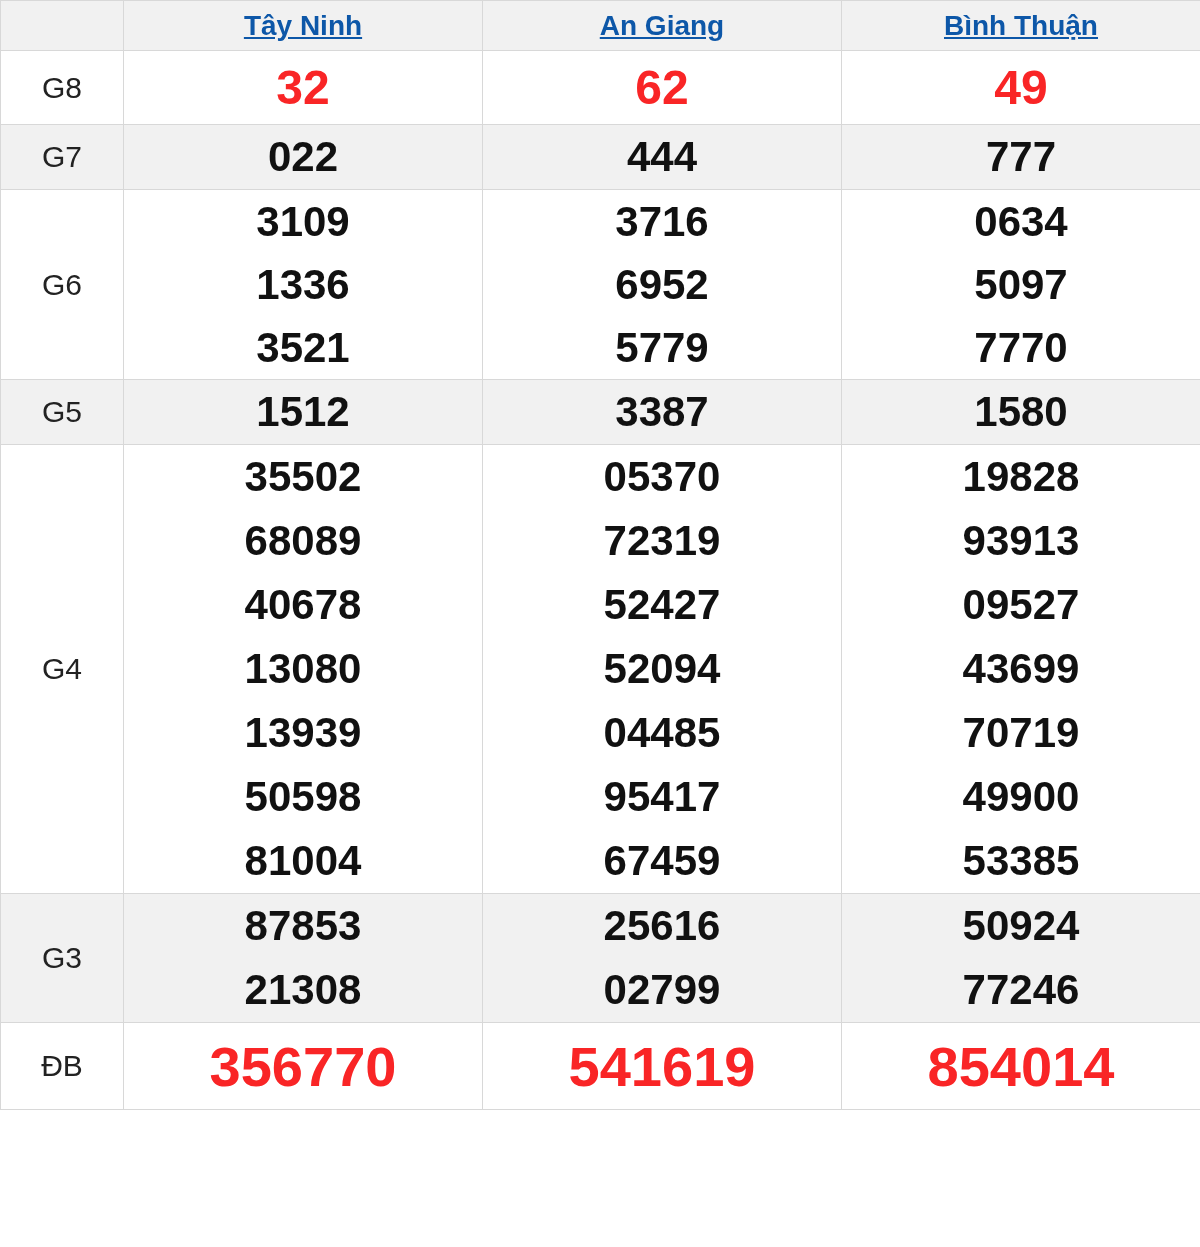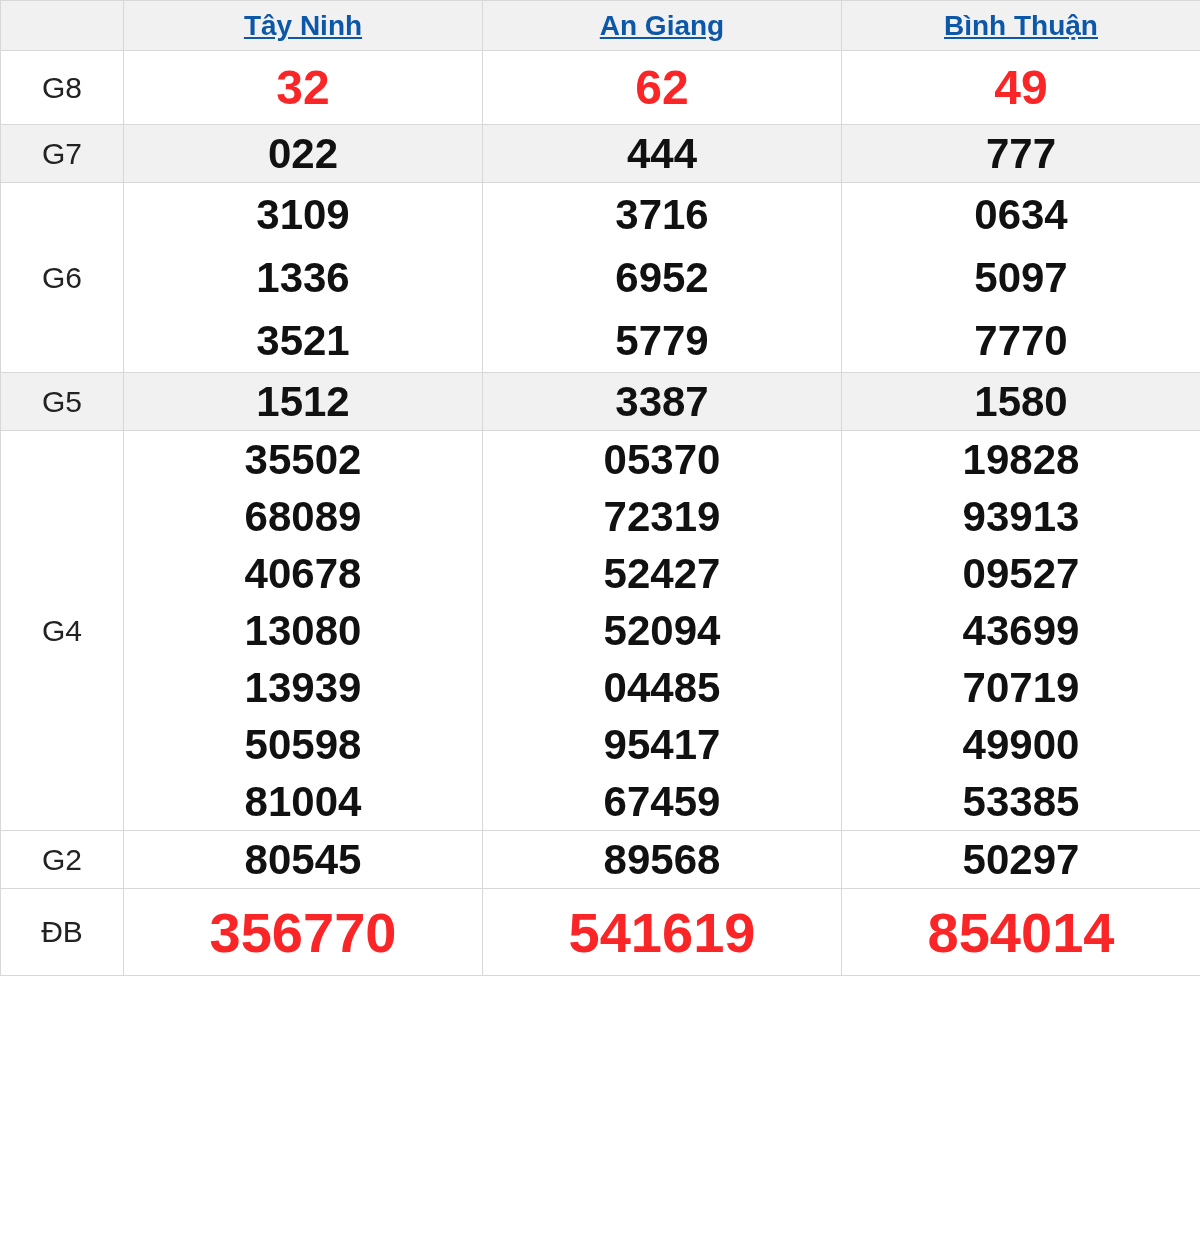--- a/index.html
+++ b/index.html
@@ -37,21 +37,21 @@
     font-weight:400;
     color:var(--label);
   }
   td.num .line{
     display:flex;
     align-items:center;
     justify-content:center;
     font-weight:bold;
     color:var(--num);
     font-size:42px;
-    height:57px;
+    height:64px;
   }
   tr.shaded{background:var(--alt-bg);}
   tr.row-g6 td.num .line{height:63px;}
   tr.row-g8 td.num .line{
     height:73px;
     font-size:48px;
     color:var(--red);
   }
   tr.row-db td.num .line{
     height:86px;
@@ -161,30 +161,33 @@
         <td class="num">
           <div class="line">19828</div>
           <div class="line">93913</div>
           <div class="line">09527</div>
           <div class="line">43699</div>
           <div class="line">70719</div>
           <div class="line">49900</div>
           <div class="line">53385</div>
         </td>
       </tr>
-      <tr class="row-normal">
-        <td class="label">G2</td>
-        <td class="num">
-          <div class="line">80545</div>
-        </td>
-        <td class="num">
-          <div class="line">89568</div>
-        </td>
-        <td class="num">
-          <div class="line">50297</div>
+      <tr class="shaded row-normal">
+        <td class="label">G3</td>
+        <td class="num">
+          <div class="line">87853</div>
+          <div class="line">21308</div>
+        </td>
+        <td class="num">
+          <div class="line">25616</div>
+          <div class="line">02799</div>
+        </td>
+        <td class="num">
+          <div class="line">50924</div>
+          <div class="line">77246</div>
         </td>
       </tr>
       <tr class="row-db">
         <td class="label">ĐB</td>
         <td class="num">
           <div class="line">356770</div>
         </td>
         <td class="num">
           <div class="line">541619</div>
         </td>

